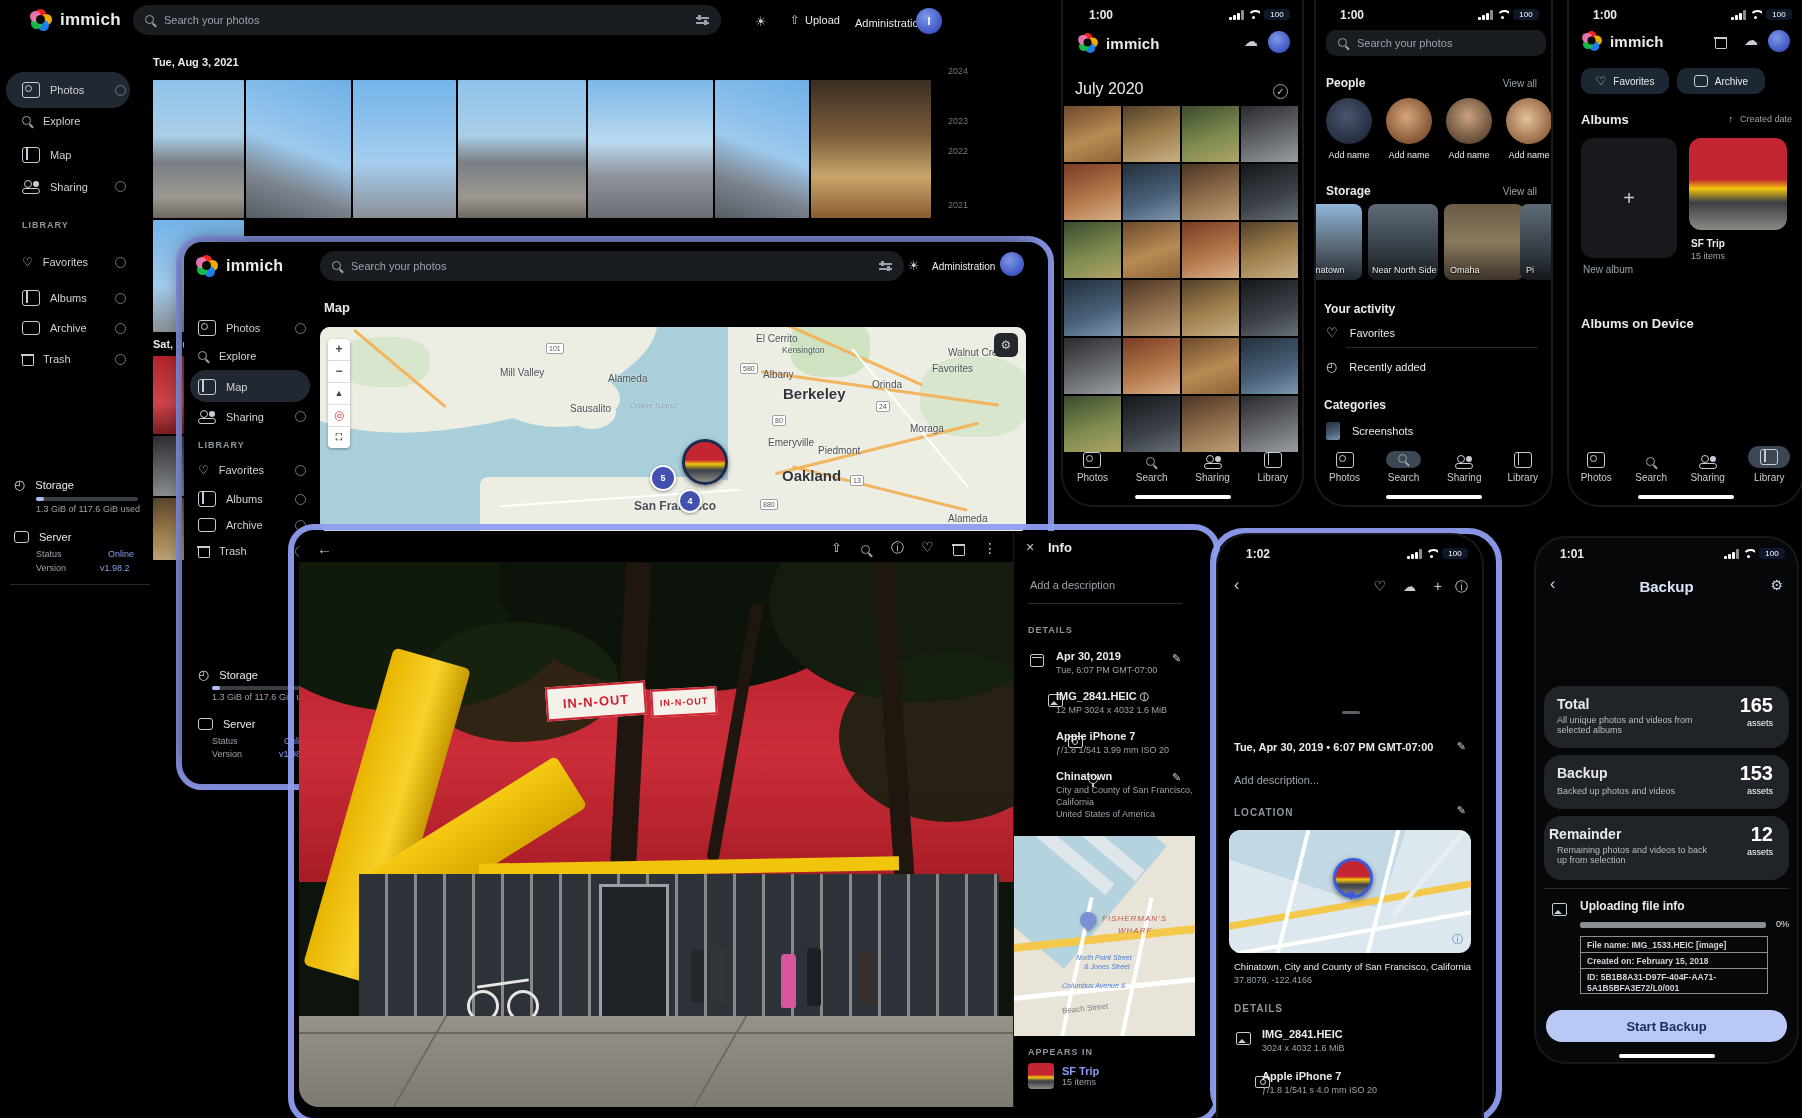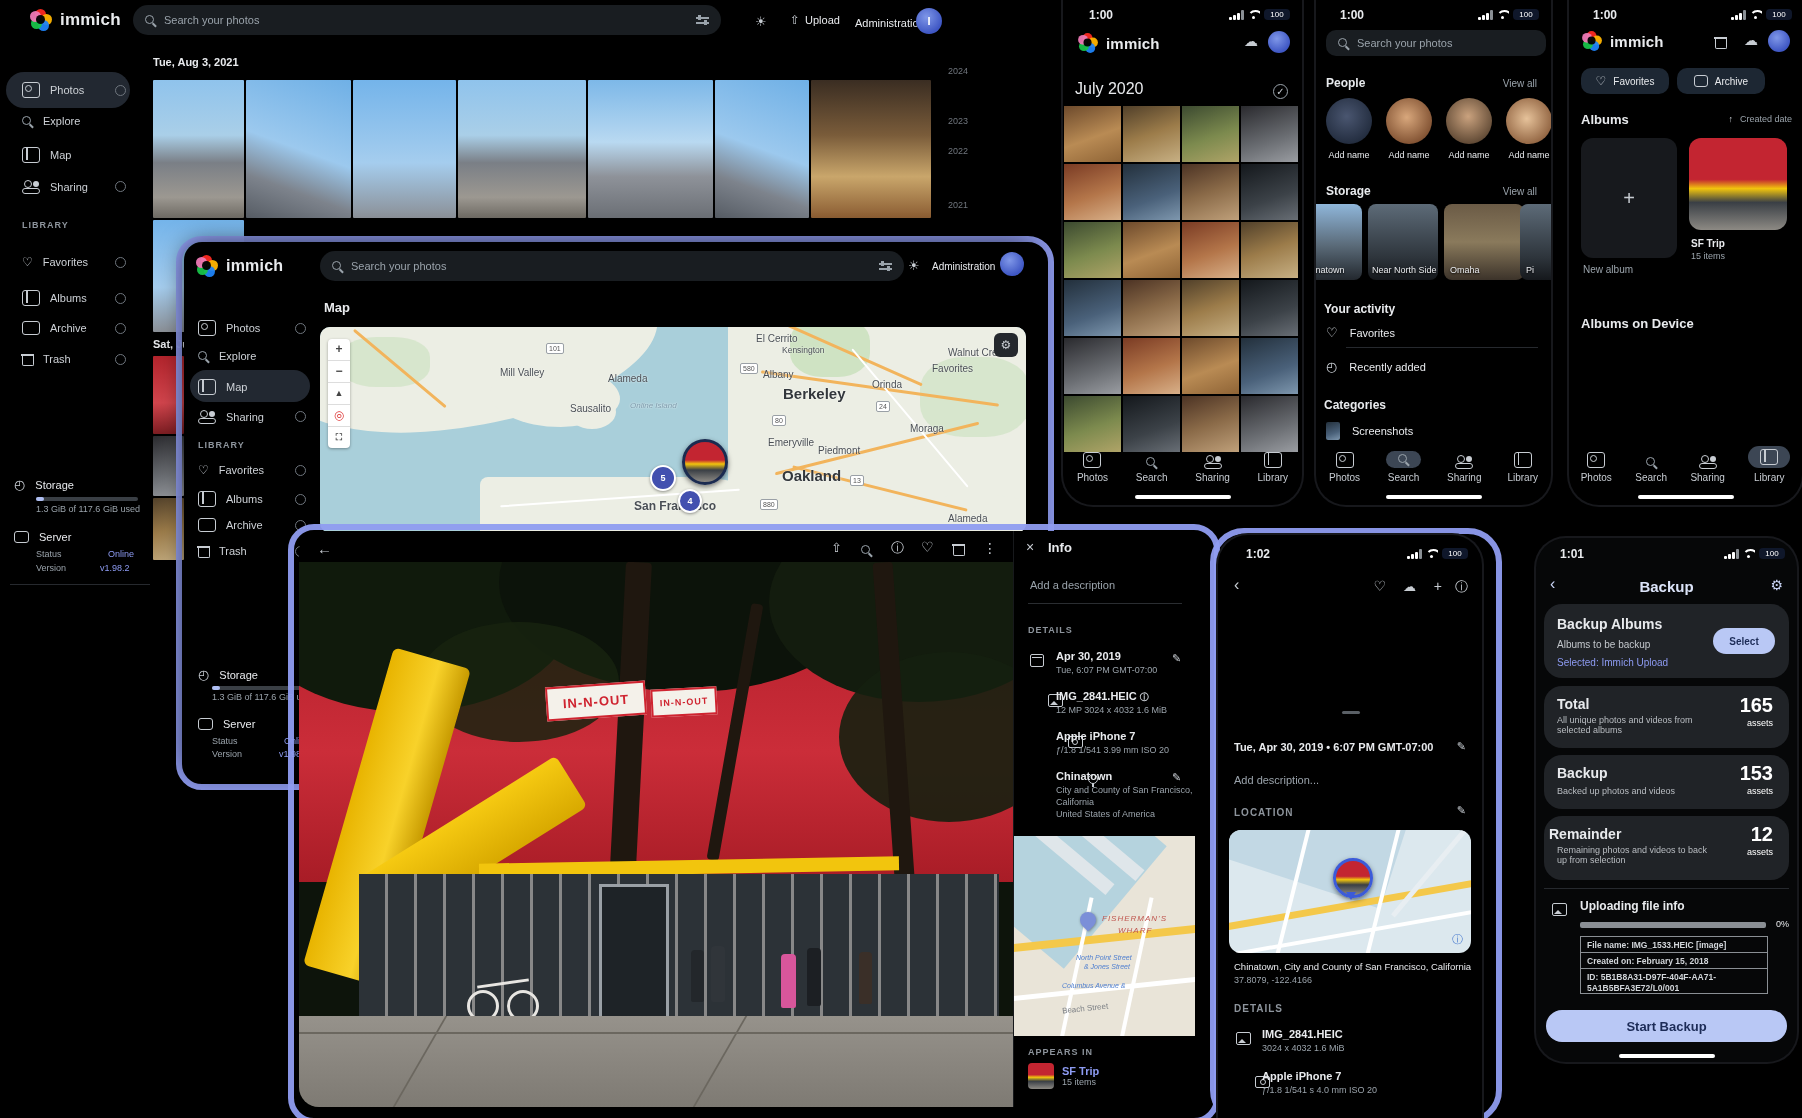--- a/index.html
+++ b/index.html
@@ -811,26 +811,20 @@
         <i></i>
         <i></i>
       </span>
     <span class="wifi"></span>
     <span class="batt">100</span>
   </div>
   <span class="ic ic-chevleft f16 abs" style="left:14px;top:38px;color:#c9d4f5"></span>
   <span class="f15 abs sb" style="left:0;right:0;top:40px;text-align:center;color:#dbe3f8">Backup</span>
   <span class="ic ic-gear f14 abs" style="right:14px;top:40px;color:#c9d4f5"></span>
 
-  <div class="card" style="left:8px;top:66px;width:245px;height:74px">
-    <span class="f14 b cw abs" style="left:13px;top:12px">Backup Albums</span>
-    <span class="f10 abs" style="left:13px;top:35px;color:#c3c7cc">Albums to be backup</span>
-    <button class="pillbtn abs f10" style="right:14px;top:24px;width:62px;height:26px">Select</button>
-    <span class="f10 cl abs" style="left:13px;top:53px">Selected: Immich Upload</span>
-  </div>
 
   <div class="card" style="left:8px;top:148px;width:245px;height:62px">
     <span class="f14 b cw abs" style="left:13px;top:10px">Total</span>
     <span class="f9 abs" style="left:13px;top:29px;width:150px;color:#b9bdc2">All unique photos and videos from selected albums</span>
     <span class="statval f20 b abs" style="top:8px">165</span>
     <span class="statval f9 cg abs" style="top:32px">assets</span>
   </div>
   <div class="card" style="left:8px;top:217px;width:245px;height:54px">
     <span class="f14 b cw abs" style="left:13px;top:10px">Backup</span>
     <span class="f9 abs" style="left:13px;top:31px;width:170px;color:#b9bdc2">Backed up photos and videos</span>

